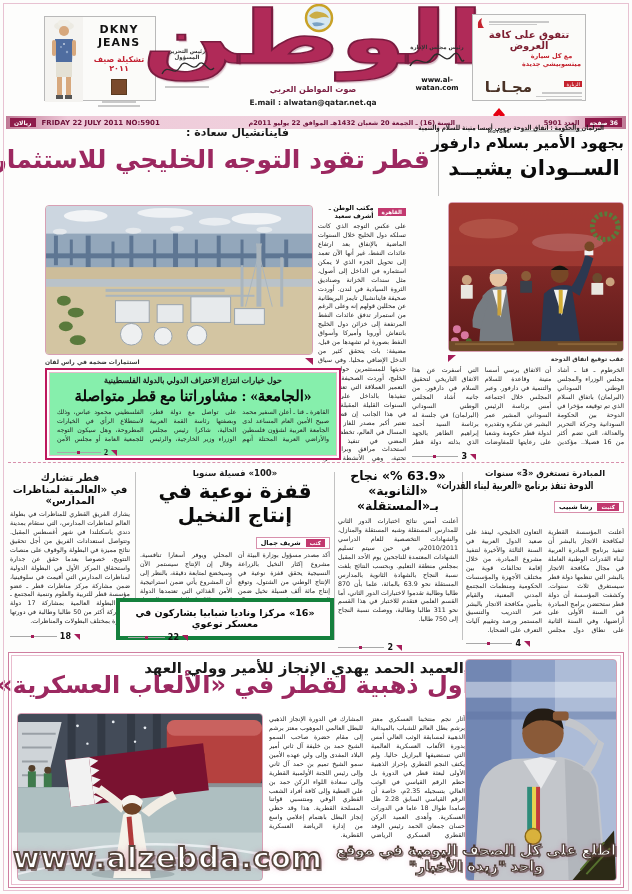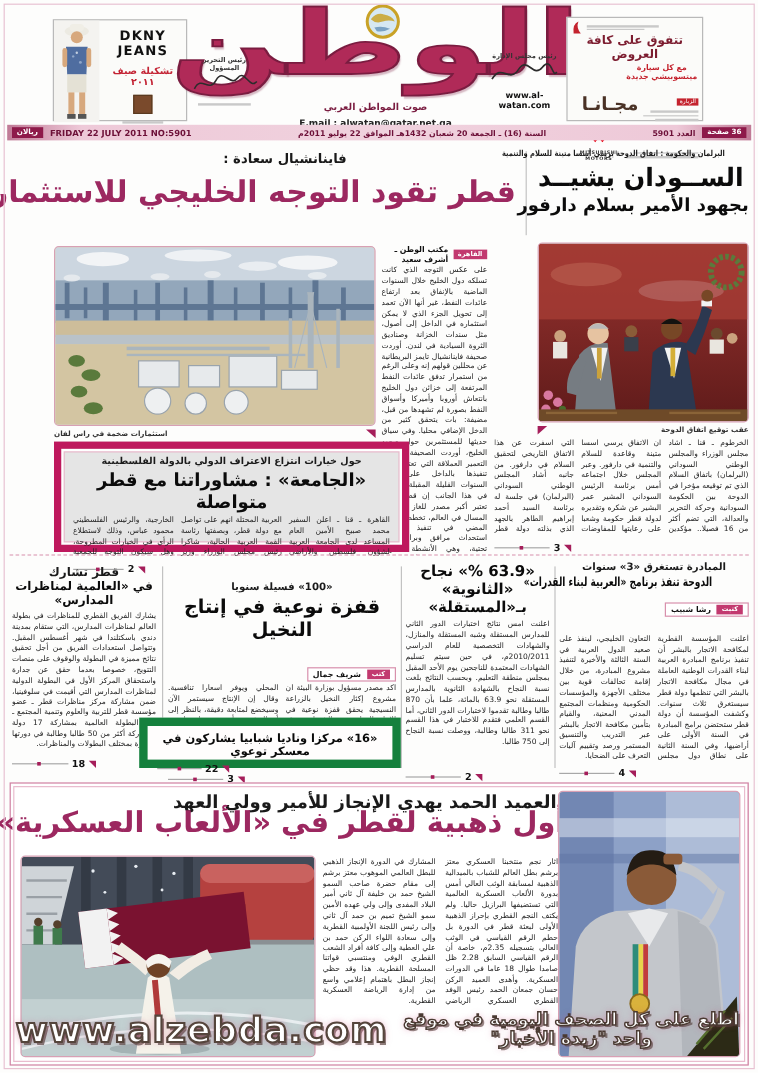--- a/index.html
+++ b/index.html
@@ -62,22 +62,22 @@
   .tri.flip{border-left:none;border-right:8px solid transparent;}
 
   
   .pref{display:flex;align-items:center;direction:rtl;gap:3px;}
   .pref .ptri{width:0;height:0;border-top:6px solid #a51e5a;border-left:6px solid transparent;}
   .pref .num{font-weight:bold;font-size:8px;color:#111;}
   .pref .pline{flex:1;height:1px;background:#a8a8a8;position:relative;}
   .pref .pline::after{content:"";position:absolute;left:45%;top:-1.5px;width:3px;height:3px;background:#a51e5a;}
 
   
-  .pinkbox{border:6px solid #be185d;box-shadow:inset 0 0 0 2px #fff,inset 0 0 0 3px #e7b9cb;background:#e5e5e5;box-sizing:border-box;}
-  .redbox{border:7px solid #15803d;background:#fffdfd;box-sizing:border-box;}
+  .pinkbox{border:2px solid #be185d;box-shadow:inset 0 0 0 2px #fff,inset 0 0 0 3px #e7b9cb;background:#86efac;box-sizing:border-box;font-family:Liberation Serif, serif;}
+  .redbox{border:4px solid #15803d;background:#fffdfd;box-sizing:border-box;}
 
   
   .bottom-box{border:1px solid #cf7fa0;box-shadow:inset 0 0 0 2px #fff,inset 0 0 0 3px #e9bcce;background:#fff;box-sizing:border-box;}
   .wm{display:flex;align-items:center;gap:10px;}
   .wm-url{font-weight:bold;font-size:29px;letter-spacing:1px;color:#fff;-webkit-text-stroke:1.8px #55453c;text-shadow:0 0 6px rgba(205,80,130,.55),2px 3px 0 rgba(74,58,50,.65);}
   .wm-ar{flex:1;text-align:center;direction:rtl;font-size:14.5px;font-weight:bold;color:#fff;-webkit-text-stroke:1.2px #4a3a32;text-shadow:0 0 5px rgba(205,80,130,.5),2px 2px 0 rgba(74,58,50,.6);}
 </style>
 </head>
 <body>
 
@@ -175,34 +175,34 @@
       </div>
       <div class="c">
         <svg viewBox="0 0 16 12" width="16" height="12">
           <path d="M8 0 L11 3.5 L8 7 L5 3.5 Z M5 3.5 L8 7 L5 10.5 L2 7 Z M11 3.5 L14 7 L11 10.5 L8 7 Z" fill="#e60012"></path>
         </svg>
         <div class="mits-brand">MITSUBISHI MOTORS</div>
       </div>
     </div>
   </div>
 
-  <div class="abs dateline" style="left:6px;top:104px;width:620px;height:13px;">
+  <div class="abs dateline" style="left:6px;top:116px;width:620px;height:13px;">
     <span class="date-box rtl">ريالان</span>
     <span class="date-en">FRIDAY 22 JULY 2011 NO:5901</span>
     <span class="date-ar">السنة (16) ـ الجمعة 20 شعبان 1432هـ الموافق 22 يوليو 2011م</span>
     <span class="date-issue">العدد 5901</span>
     <span class="date-box rtl">36 صفحة</span>
   </div>
 
   <div class="vline" style="left:438px;top:126px;height:70px;"></div>
 
   <div class="abs c rtl" style="left:444px;top:124px;width:180px;">
     <div class="kicker nowrap" style="font-size:6.8px;"><span class="condense">البرلمان والحكومة : اتفاق الدوحة يرسي أسسا متينة للسلام والتنمية</span></div>
+    <div class="h-black nowrap" style="font-size:15px;margin-top:2px;">بجهود الأمير بسلام دارفور</div>
     <div class="h-black nowrap" style="font-size:21px;margin-top:4px;">الســودان يشيــد</div>
-    <div class="h-black nowrap" style="font-size:15px;margin-top:2px;">بجهود الأمير بسلام دارفور</div>
   </div>
 
   <div class="abs c rtl" style="left:45px;top:126px;width:385px;">
     <div class="kicker" style="font-size:11px;">فاينانشيال سعادة :</div>
     <div class="h-crimson nowrap" style="font-size:25px;margin-top:6px;">قطر تقود التوجه الخليجي للاستثمار داخليا</div>
   </div>
 
   <div class="abs photo" style="left:45px;top:205px;width:268px;height:150px;">
     <svg viewBox="0 0 268 150" preserveAspectRatio="none">
       <rect width="268" height="150" fill="#d8cdb2"></rect>
@@ -358,22 +358,22 @@
     <div class="c rtl h-black" style="font-size:10px;margin:1px 0 4px;">في «العالمية لمناظرات المدارس»</div>
     <div class="body-text" style="height:118px;">يشارك الفريق القطري للمناظرات في بطولة العالم لمناظرات المدارس، التي ستقام بمدينة دندي باسكتلندا في شهر أغسطس المقبل. وتتواصل استعدادات الفريق من أجل تحقيق نتائج مميزة في البطولة والوقوف على منصات التتويج، خصوصا بعدما حقق عن جدارة واستحقاق المركز الأول في البطولة الدولية لمناظرات المدارس التي أقيمت في سلوفينيا، ضمن مشاركة مركز مناظرات قطر ـ عضو مؤسسة قطر للتربية والعلوم وتنمية المجتمع ـ في البطولة العالمية بمشاركة 17 دولة ومشاركة أكثر من 50 طالبا وطالبة في دورتها الأخيرة بمختلف البطولات والمناظرات.</div>
     <div class="pref" style="width:70px;margin-top:4px;">
       <span class="ptri"></span>
         <span class="num">18</span>
         <span class="pline"></span>
     </div>
   </div>
 
   <div class="abs" style="left:140px;top:468px;width:190px;">
-    <div class="c rtl kicker" style="font-size:8.5px;margin-top:17px;">«100» فسيلة سنويا</div>
-    <div class="c rtl h-black" style="font-size:16px;margin:1px 0 14px;text-align:center;">قفزة نوعية في إنتاج النخيل</div>
+    <div class="c rtl kicker" style="font-size:8.5px;">«100» فسيلة سنويا</div>
+    <div class="c rtl h-black" style="font-size:20px;margin:1px 0 3px;text-align:center;">قفزة نوعية في إنتاج النخيل</div>
     <div style="text-align:right;margin-bottom:2px;">
       <span class="byline-box">
         <span class="chip">كتب</span>
         <span class="byline-name">شريف جمال</span>
       </span>
     </div>
     <div class="body-text cols2" style="height:72px;">أكد مصدر مسؤول بوزارة البيئة أن مشروع إكثار النخيل بالزراعة النسيجية يحقق قفزة نوعية في الإنتاج الوطني من الشتول، وتوقع إنتاج مائة ألف فسيلة نخيل ضمن المشروع سنويا بعد نحو «3» سنوات وهو ما يحقق الاكتفاء المحلي ويوفر أسعارا تنافسية. وقال إن الإنتاج سيستمر الآن وسيخضع لمتابعة دقيقة، بالنظر إلى أن المشروع يأتي ضمن استراتيجية الأمن الغذائي التي تعتمدها الدولة لتحقيق الاكتفاء الذاتي من الشتول والفسائل المعتمدة.</div>
     <div class="pref" style="width:64px;margin-top:3px;">
       <span class="ptri"></span>
         <span class="num">3</span>

